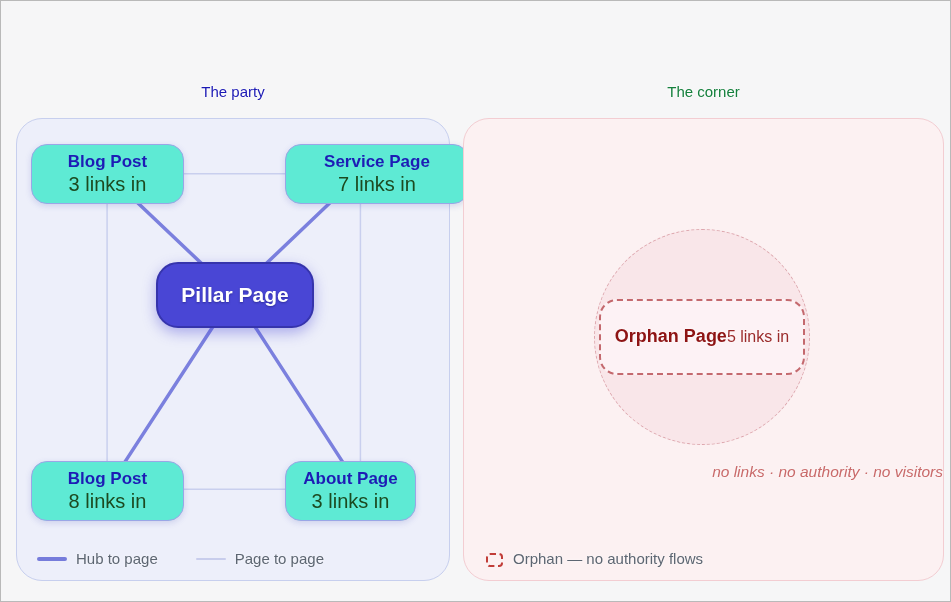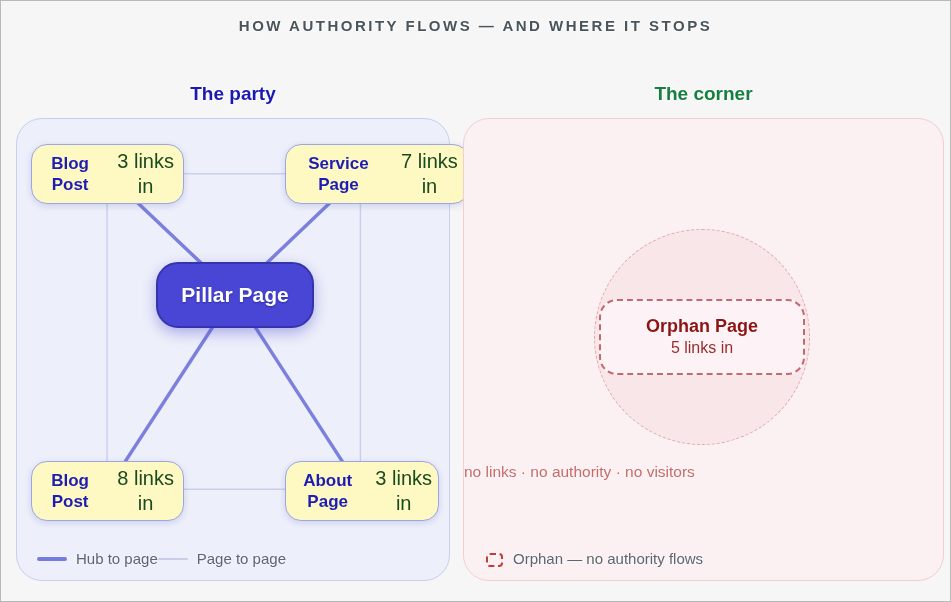--- a/index.html
+++ b/index.html
@@ -25,22 +25,22 @@
     font-size: 15px;
     font-weight: bold;
     letter-spacing: 2.5px;
     color: #4a545b;
     text-shadow: 0 0 3px #fff, 0 0 3px #fff;
   }
   .panel-heading {
     position: absolute;
     top: 82px;
     text-align: center;
-    font-size: 19px;
-    font-weight: bold;
+    font-size: 15px;
+    font-weight: normal;
     text-shadow: 0 0 3px #fff, 0 0 3px #fff;
   }
   .heading-party { left: 15px; width: 434px; color: #1b19b4; }
   .heading-corner { left: 462px; width: 481px; color: #15803d; }
 
   .panel {
     position: absolute;
     top: 117px;
     height: 463px;
     border-radius: 26px;
@@ -57,37 +57,37 @@
     background: #fcf1f2;
     border: 1px solid #f3cdd2;
   }
 
   svg.links { position: absolute; inset: 0; width: 100%; height: 100%; }
   .line-thin  { stroke: #c9cfee; stroke-width: 1.5; }
   .line-thick { stroke: #7b80de; stroke-width: 3.5; stroke-linecap: round; }
 
   .node {
     position: absolute;
-    background: #fef9c3;
+    background: #5eead4;
     border: 1.5px solid #9aa6e6;
     border-radius: 16px;
     box-shadow: 0 2px 6px rgba(60, 70, 180, 0.18);
     display: flex;
-    flex-direction: row;
+    flex-direction: column;
     align-items: center;
     justify-content: center;
     text-align: center;
   }
   .node-title { color: #1d1cb5; font-weight: bold; font-size: 17px; line-height: 1.25; }
   .node-sub   { color: #1c4a20; font-size: 20px; line-height: 1.25; }
 
   .node-tl { left: 14px;  top: 25px;  width: 153px; height: 60px; }
   .node-tr { left: 268px; top: 25px;  width: 184px; height: 60px; }
   .node-bl { left: 14px;  top: 342px; width: 153px; height: 60px; }
-  .node-br { left: 268px; top: 342px; width: 154px; height: 60px; }
+  .node-br { left: 268px; top: 342px; width: 131px; height: 60px; }
 
   .pillar {
     position: absolute;
     left: 139px; top: 143px; width: 158px; height: 66px;
     background: #4946d5;
     border: 2px solid #3634ac;
     border-radius: 22px;
     box-shadow: 0 5px 14px rgba(73, 70, 213, 0.4);
     display: flex;
     align-items: center;
@@ -99,20 +99,21 @@
     font-size: 21px;
     text-shadow: 0 1px 2px rgba(30, 30, 120, 0.6);
   }
 
   .legend {
     position: absolute;
     left: 20px;
     bottom: 13px;
     display: flex;
     align-items: center;
+    gap: 38px;
   }
   .legend-item { display: flex; align-items: center; gap: 9px; }
   .legend-label { color: #5d6672; font-size: 15px; text-shadow: 0 0 3px rgba(255,255,255,0.9); }
   .swatch-thick { width: 30px; height: 4px; border-radius: 2px; background: #767cdb; }
   .swatch-thin  { width: 30px; height: 2px; border-radius: 1px; background: #c8cdec; }
 
   .orphan-circle {
     position: absolute;
     left: 130px; top: 110px;
     width: 216px; height: 216px;
@@ -121,34 +122,35 @@
     border: 1.6px dashed #dda6ad;
   }
   .orphan-box {
     position: absolute;
     left: 135px; top: 180px;
     width: 206px; height: 76px;
     background: rgba(253, 243, 245, 0.92);
     border: 2.5px dashed #c4696e;
     border-radius: 18px;
     display: flex;
-    flex-direction: column;
+    flex-direction: row;
     align-items: center;
     justify-content: center;
     text-align: center;
   }
   .orphan-title { color: #8e1414; font-weight: bold; font-size: 18px; line-height: 1.3; text-shadow: 0 0 3px #fff; }
   .orphan-sub   { color: #9b2b2b; font-size: 16px; line-height: 1.3; text-shadow: 0 0 3px #fff; }
 
   .orphan-caption {
     position: absolute;
     top: 344px;
     left: 0;
     width: 100%;
-    text-align: left;
+    text-align: right;
+    font-style: italic;
     font-size: 15.5px;
     color: #c96a6a;
     text-shadow: 0 0 3px rgba(255,255,255,0.9);
   }
 
   .corner-legend {
     position: absolute;
     left: 22px;
     bottom: 13px;
     display: flex;
@@ -159,21 +161,20 @@
     width: 17px; height: 14px;
     border: 2px dashed #c13d38;
     border-radius: 4px;
   }
 </style>
 </head>
 <body>
 
 <div class="viewport">
 
-  <div class="main-title">HOW AUTHORITY FLOWS — AND WHERE IT STOPS</div>
 
   <div class="panel-heading heading-party">The party</div>
   <div class="panel-heading heading-corner">The corner</div>
 
   <div class="panel panel-party">
 
     <svg class="links" viewBox="0 0 434 463">
       <path class="line-thin" d="M90.5 55 H345"></path>
       <path class="line-thin" d="M90.5 372 H345"></path>
       <path class="line-thin" d="M90.5 55 V372"></path>

